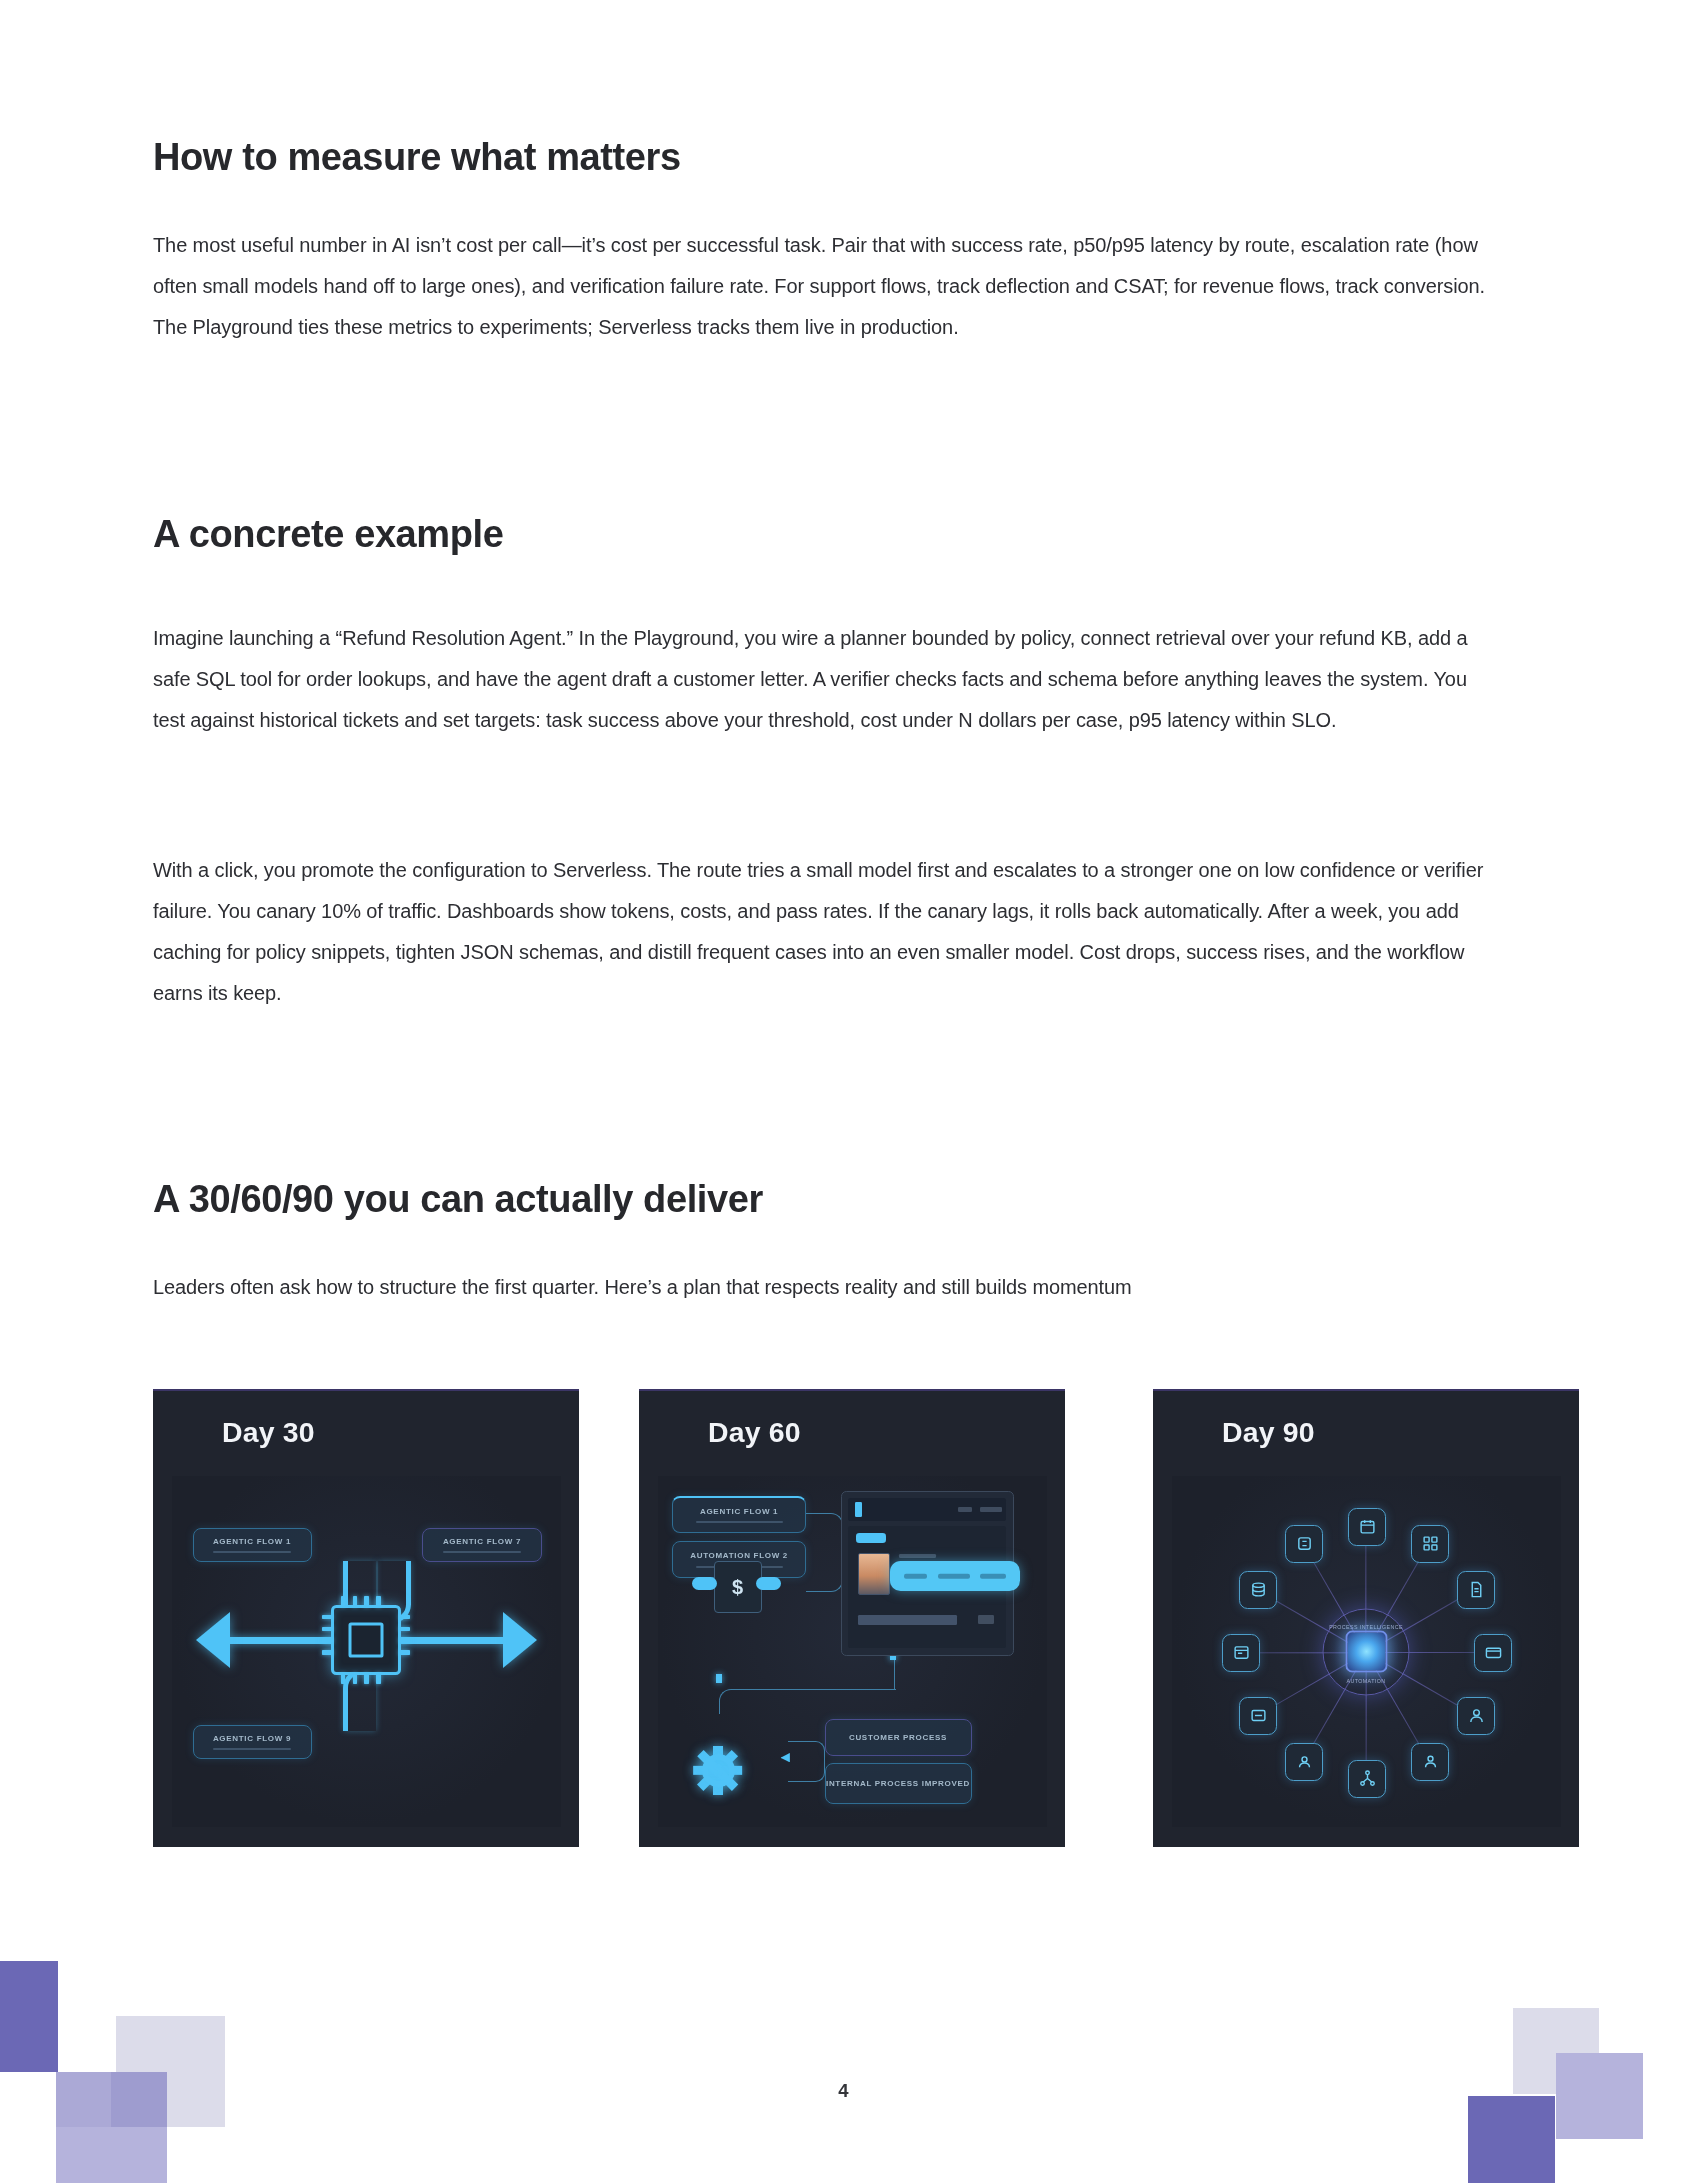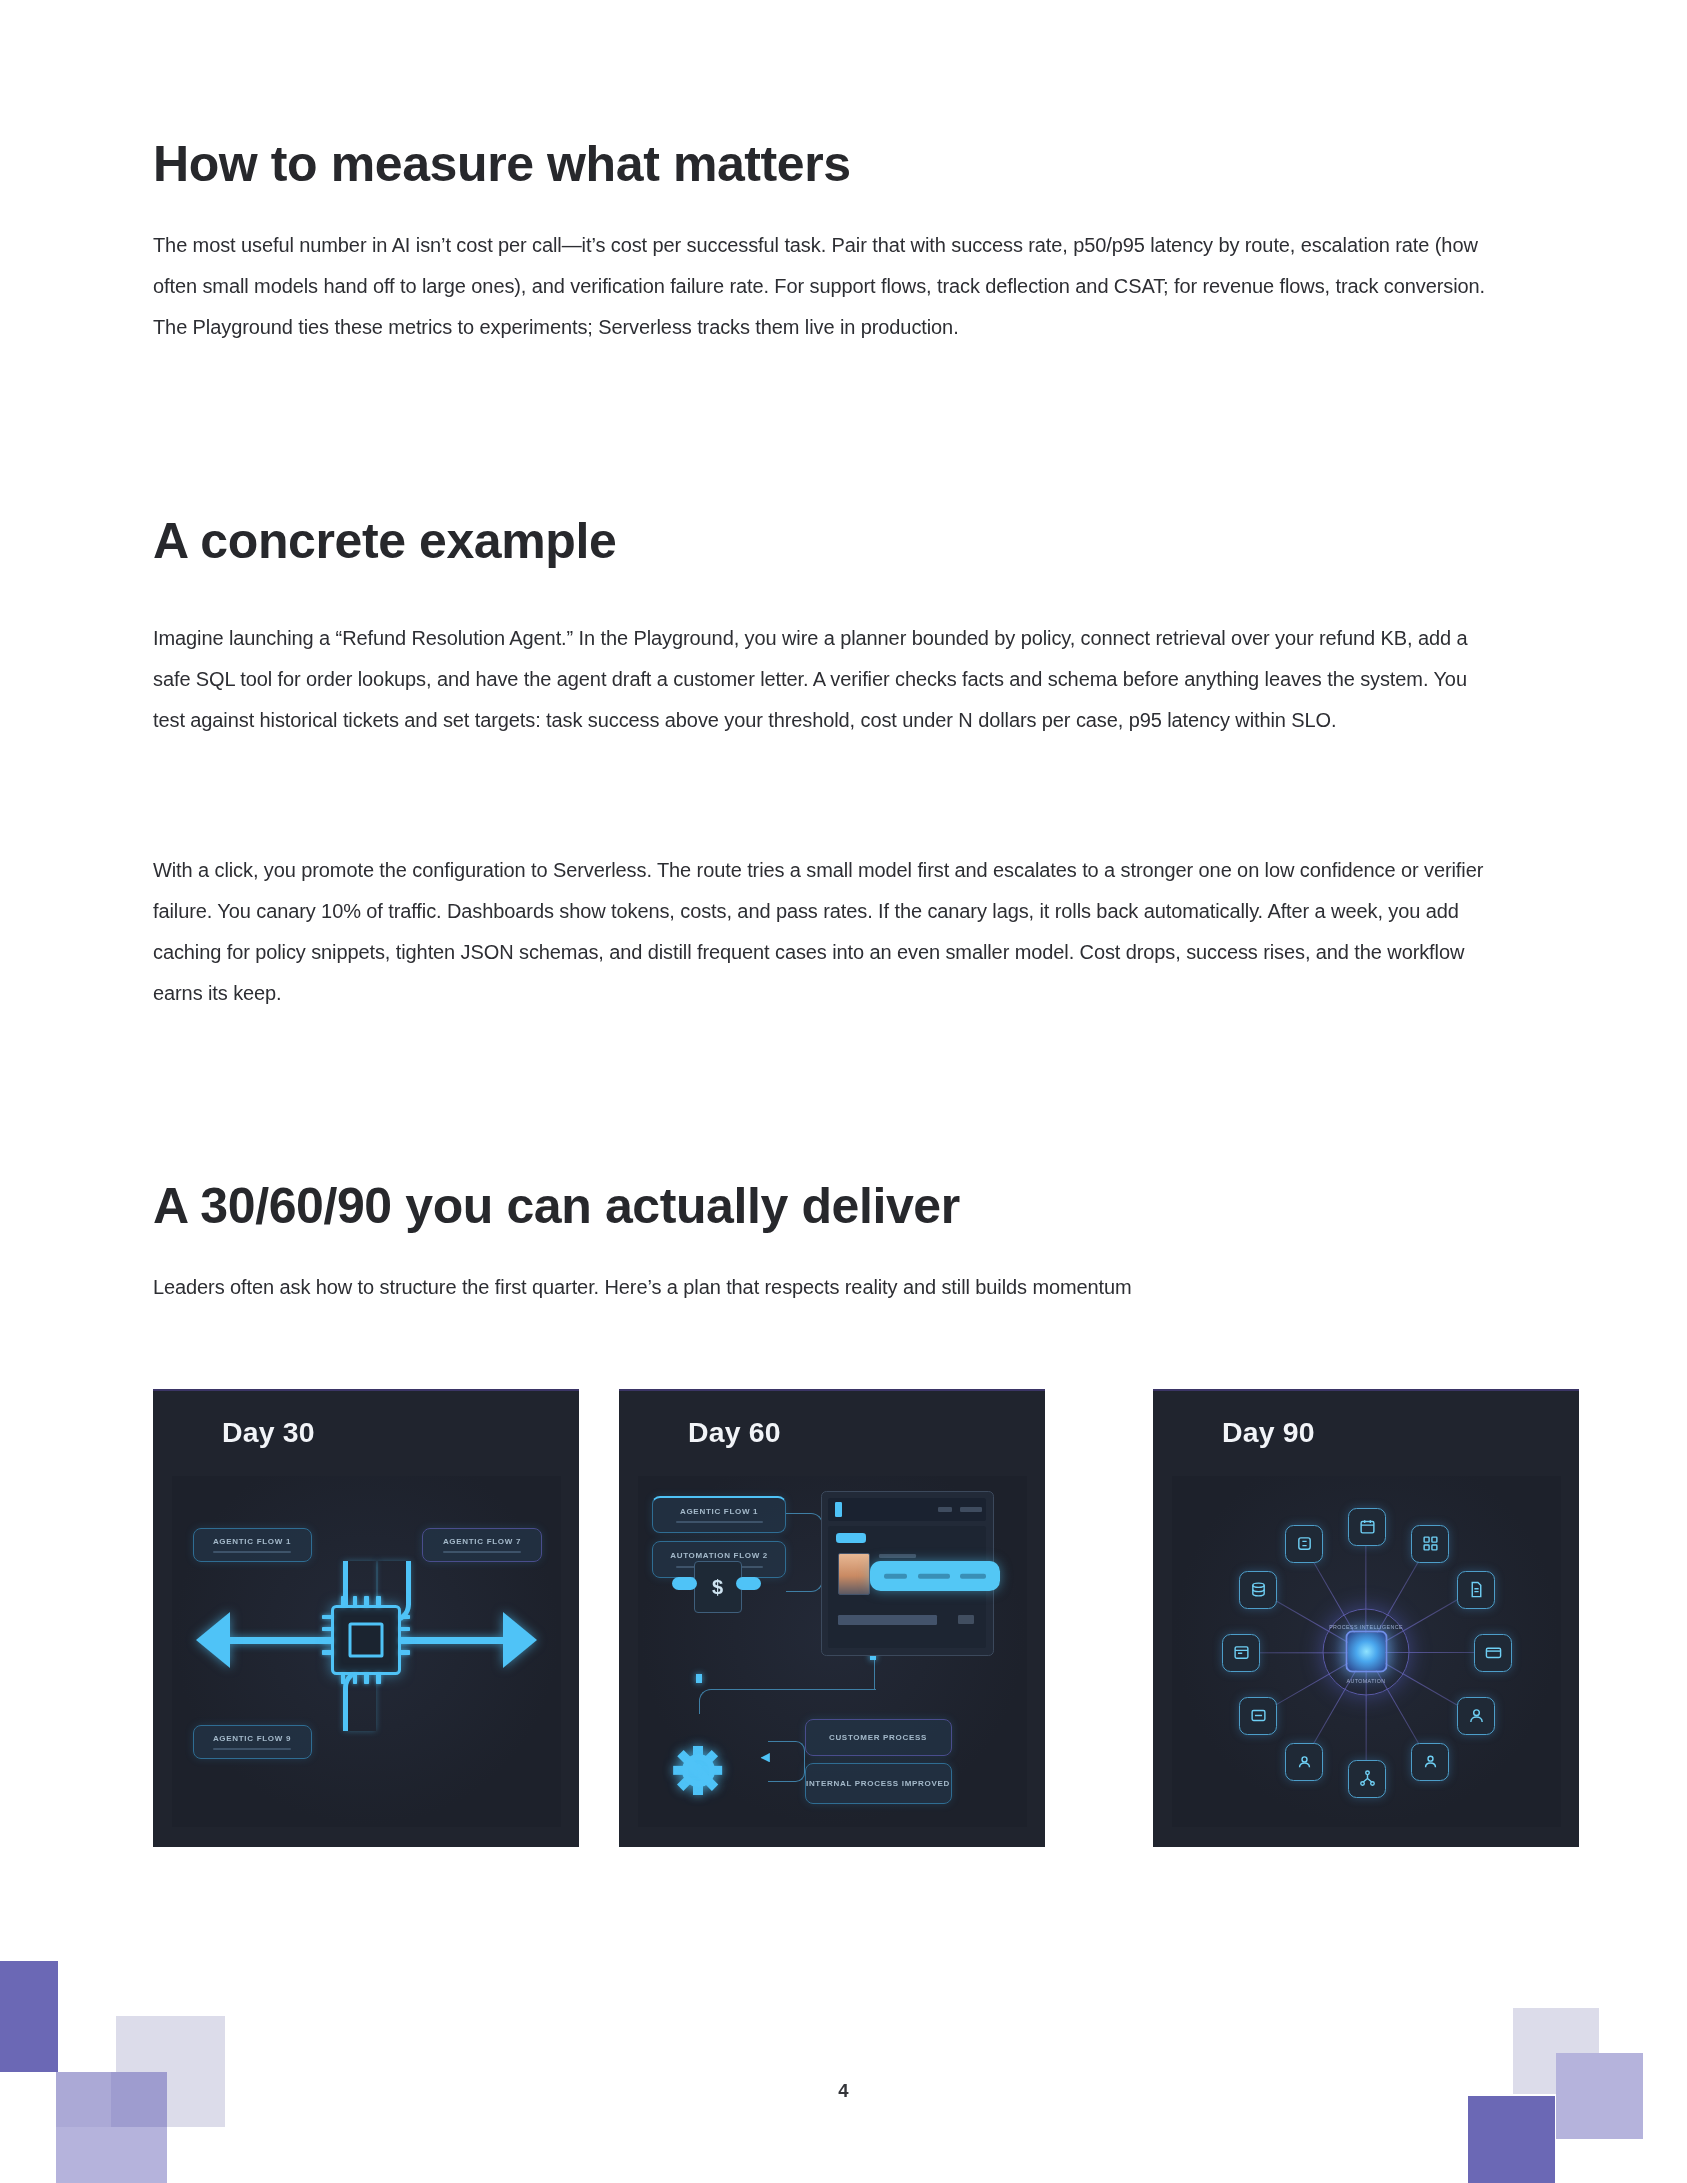--- a/index.html
+++ b/index.html
@@ -24,21 +24,21 @@
 
   
   .content {
     position: absolute;
     left: 153px;
     top: 0;
     width: 1373px;
   }
 
   h2.section-heading {
-    font-size: 50px;
+    font-size: 38px;
     line-height: 1.15;
     font-weight: 700;
     letter-spacing: -0.4px;
     color: #27282c;
     margin: 0;
   }
 
   p.body-text {
     font-size: 20px;
     line-height: 41px;
@@ -71,21 +71,21 @@
     position: absolute;
     top: 0;
     width: 426px;
     height: 458px;
     background: #20242e;
     border-top: 2.6px solid #3b3566;
     box-sizing: border-box;
     overflow: hidden;
   }
   .card.c1 { left: 0px; }
-  .card.c2 { left: 466px; padding-left: 32px; }
+  .card.c2 { left: 486px; padding-left: 32px; }
   .card.c3 { left: 1000px; }
 
   .card-title {
     position: absolute;
     left: 29px;
     top: 25px;
     font-size: 28.4px;
     font-weight: 700;
     color: #f2f4f8;
     letter-spacing: 0.2px;

